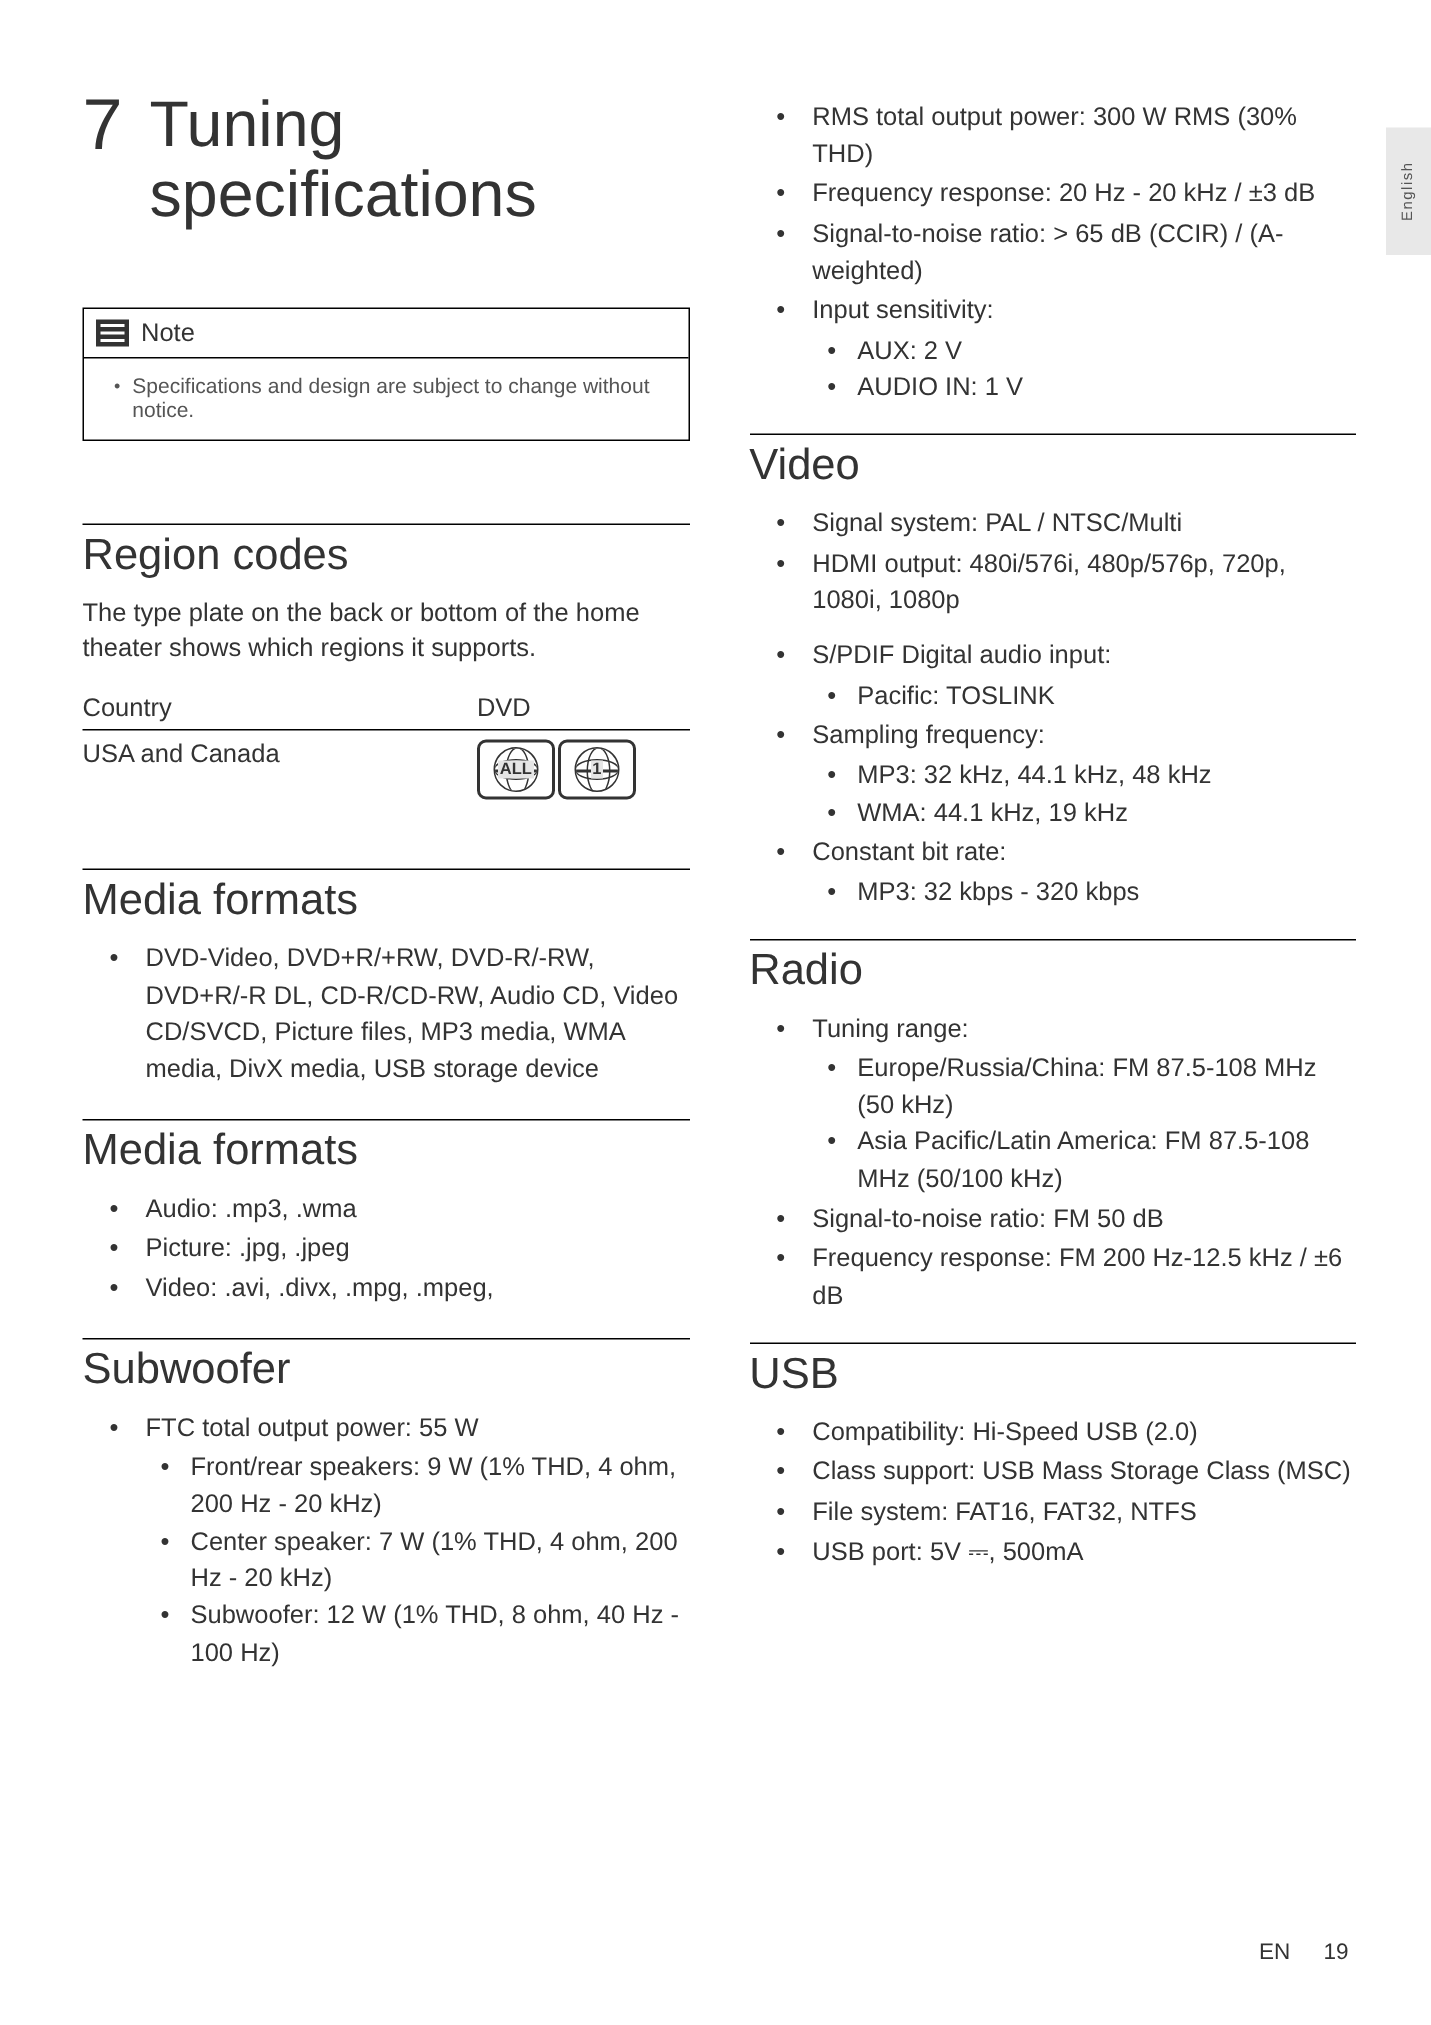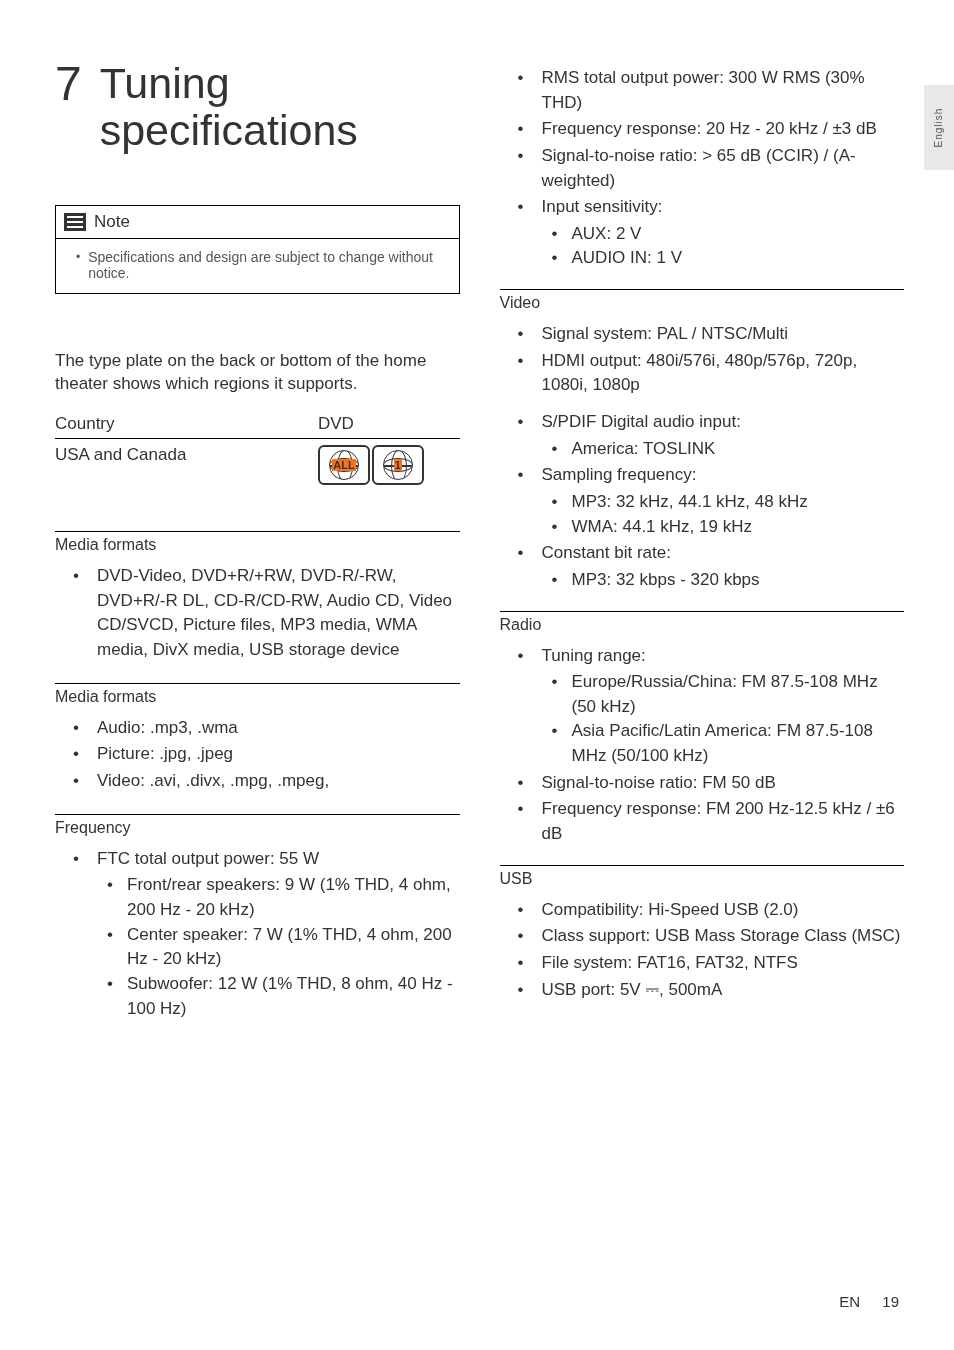--- a/index.html
+++ b/index.html
@@ -84,21 +84,21 @@
     }
     .note-body {
       padding: 10px 12px 12px 20px;
       font-size: 14px;
       color: #555;
       display: flex;
       gap: 8px;
     }
     .note-body .bullet { font-size: 12px; line-height: 1.4; }
     h2.section {
-      font-size: 16px;
+      font-size: 29px;
       font-weight: 400;
       color: #333;
       border-top: 1.5px solid #000;
       padding-top: 4px;
       margin-top: 18px;
       margin-bottom: 10px;
     }
     .intro-text {
       font-size: 17px;
       color: #333;
@@ -165,21 +165,21 @@
       position: absolute;
       width: 30px; height: 14px;
       border: 1px solid #333;
       border-radius: 50%;
       top: 7px; left: -1px;
     }
     .globe-text {
       position: absolute;
       font-size: 11px;
       font-weight: bold;
-      background: #f97316;
+      background: #e5e5e5;
       padding: 0 1px;
       z-index: 2;
       font-family: Arial, sans-serif;
     }
     ul.spec {
       list-style: none;
       font-size: 17px;
       color: #333;
       line-height: 1.45;
     }
@@ -242,20 +242,21 @@
           </div>
         <div class="note-label">Note</div>
       </div>
       <div class="note-body">
         <span class="bullet">•</span>
         <span>Specifications and design are subject to change without notice.</span>
       </div>
     </div>
 
     <div class="section-block">
+      <h2 class="section">Region codes</h2>
       <p class="intro-text">The type plate on the back or bottom of the home theater shows which regions it supports.</p>
       <table class="region">
         <tbody>
             <tr>
           <th style="width:65%">Country</th>
           <th>DVD</th>
         </tr>
         <tr>
           <td>USA and Canada</td>
           <td>
@@ -289,21 +290,21 @@
     <div class="section-block">
       <h2 class="section">Media formats</h2>
       <ul class="spec">
         <li>Audio: .mp3, .wma</li>
         <li>Picture: .jpg, .jpeg</li>
         <li>Video: .avi, .divx, .mpg, .mpeg,</li>
       </ul>
     </div>
 
     <div class="section-block">
-      <h2 class="section">Frequency</h2>
+      <h2 class="section">Subwoofer</h2>
       <ul class="spec">
         <li><span>FTC total output power: 55 W</span>
           <ul>
             <li>Front/rear speakers: 9 W (1% THD, 4 ohm, 200 Hz - 20 kHz)</li>
             <li>Center speaker: 7 W (1% THD, 4 ohm, 200 Hz - 20 kHz)</li>
             <li>Subwoofer: 12 W (1% THD, 8 ohm, 40 Hz - 100 Hz)</li>
           </ul>
         </li>
       </ul>
     </div>
@@ -324,21 +325,21 @@
 
     <h2 class="section">Video</h2>
     <ul class="spec">
       <li>Signal system: PAL / NTSC/Multi</li>
       <li>HDMI output: 480i/576i, 480p/576p, 720p, 1080i, 1080p</li>
     </ul>
 
     <ul class="spec">
       <li><span>S/PDIF Digital audio input:</span>
         <ul>
-            <li>America: TOSLINK</li>
+            <li>Pacific: TOSLINK</li>
           </ul>
       </li>
       <li><span>Sampling frequency:</span>
         <ul>
           <li>MP3: 32 kHz, 44.1 kHz, 48 kHz</li>
           <li>WMA: 44.1 kHz, 19 kHz</li>
         </ul>
       </li>
       <li><span>Constant bit rate:</span>
         <ul>

